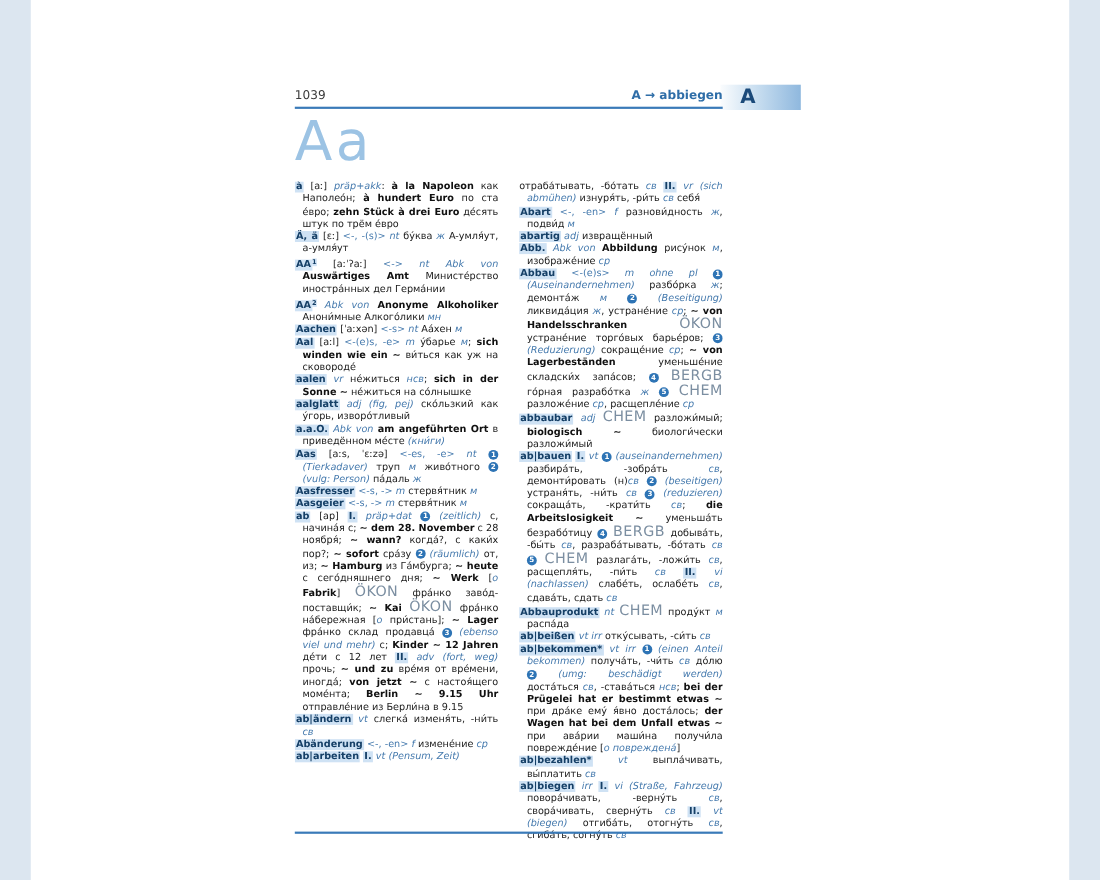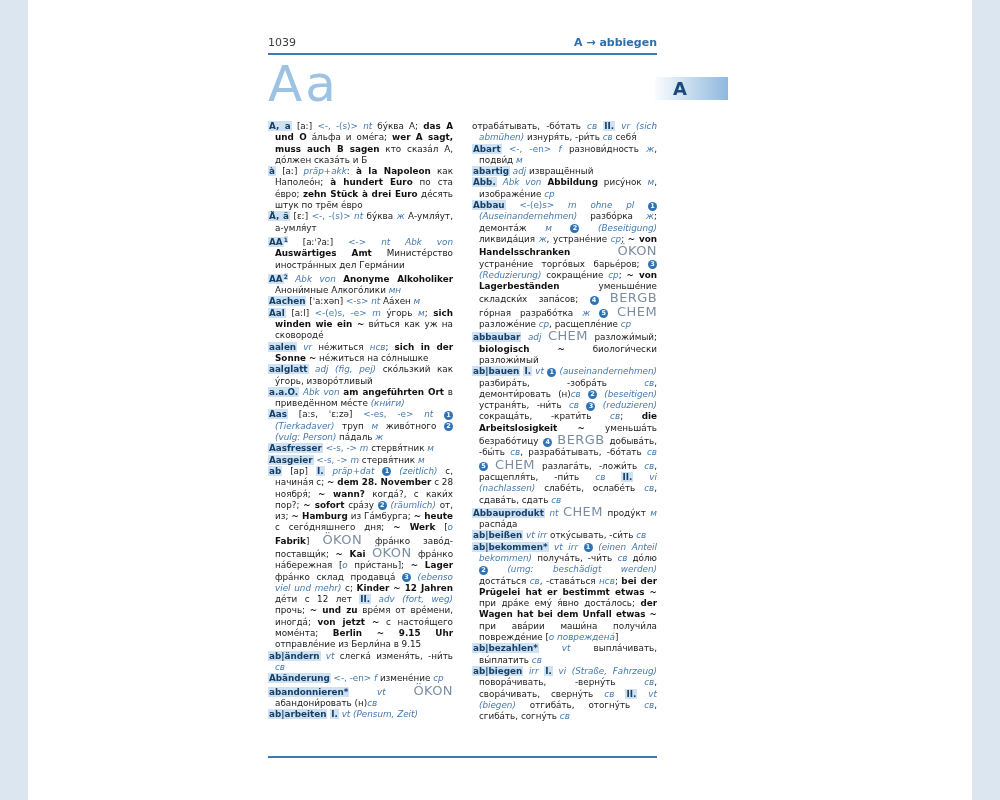--- a/index.html
+++ b/index.html
@@ -16,20 +16,21 @@
   .edge.left  { left: 0; }
   .edge.right { right: 0; }
 
   .textblock { position: absolute; left: 268px; top: 36px; width: 389px; }
 
   .header-row {
     display: flex; justify-content: space-between; align-items: baseline;
     font-size: 11px; line-height: 13px;
     padding-bottom: 4px;
     border-bottom: 2px solid #3a7ab8;
+    margin-top: 44px;
   }
   .page-number { color: #3c3c3c; }
   .guide-words { color: #2f6ea8; font-weight: bold; }
 
   .big-letter {
     margin: 2px 0 10px 0;
     font-size: 50px; line-height: 54px;
     color: #9cc3e4; letter-spacing: 3px;
     font-weight: 400;
   }
@@ -81,37 +82,35 @@
 </div>
 
 <div class="textblock">
   <div class="header-row">
     <span class="page-number">1039</span>
     <span class="guide-words">A → abbiegen</span>
   </div>
   <div class="big-letter">Aa</div>
   <div class="columns">
     <div class="col">
-        <p class="entry"><span class="s-hw">A, a</span><span class="s-n"> [aː] </span><span class="s-mo">&lt;-, -(s)&gt;</span><span class="s-gr"> nt </span><span class="s-n">бу́ква A; </span><span class="s-b">das A und O</span><span class="s-n"> а́льфа и оме́га; </span><span class="s-b">wer A sagt, muss auch B sagen</span><span class="s-n"> кто сказа́л A, до́лжен сказа́ть и Б</span></p>
         <p class="entry"><span class="s-hw">à</span><span class="s-n"> [aː] </span><span class="s-gr">präp+akk</span><span class="s-n">: </span><span class="s-b">à la Napoleon</span><span class="s-n"> как Наполео́н; </span><span class="s-b">à hundert Euro</span><span class="s-n"> по ста е́вро; </span><span class="s-b">zehn Stück à drei Euro</span><span class="s-n"> де́сять штук по трём е́вро</span></p>
         <p class="entry"><span class="s-hw">Ä, ä</span><span class="s-n"> [ɛː] </span><span class="s-mo">&lt;-, -(s)&gt;</span><span class="s-gr"> nt </span><span class="s-n">бу́ква </span><span class="s-gr">ж</span><span class="s-n"> A-умля́ут, а-умля́ут</span></p>
         <p class="entry"><span class="s-hw">AA</span><span class="s-sup">1</span><span class="s-n"> [aːˈʔaː] </span><span class="s-mo">&lt;-&gt;</span><span class="s-gr"> nt Abk von </span><span class="s-b">Auswärtiges Amt</span><span class="s-n"> Министе́рство иностра́нных дел Герма́нии</span></p>
         <p class="entry"><span class="s-hw">AA</span><span class="s-sup">2</span><span class="s-gr"> Abk von </span><span class="s-b">Anonyme Alkoholiker</span><span class="s-n"> Анони́мные Алкого́лики </span><span class="s-gr">мн</span></p>
         <p class="entry"><span class="s-hw">Aachen</span><span class="s-n"> [ˈaːxən] </span><span class="s-mo">&lt;-s&gt;</span><span class="s-gr"> nt </span><span class="s-n">Аа́хен </span><span class="s-gr">м</span></p>
-        <p class="entry"><span class="s-hw">Aal</span><span class="s-n"> [aːl] </span><span class="s-mo">&lt;-(e)s, -e&gt;</span><span class="s-gr"> m </span><span class="s-n">у́горь </span><span class="s-gr">м</span><span class="s-n">; </span><span class="s-b">sich winden wie ein ~</span><span class="s-n"> ви́ться как уж на сковороде́</span></p>
+        <p class="entry"><span class="s-hw">Aal</span><span class="s-n"> [aːl] </span><span class="s-mo">&lt;-(e)s, -e&gt;</span><span class="s-gr"> m </span><span class="s-n">у́барье </span><span class="s-gr">м</span><span class="s-n">; </span><span class="s-b">sich winden wie ein ~</span><span class="s-n"> ви́ться как уж на сковороде́</span></p>
         <p class="entry"><span class="s-hw">aalen</span><span class="s-gr"> vr </span><span class="s-n">не́житься </span><span class="s-gr">нсв</span><span class="s-n">; </span><span class="s-b">sich in der Sonne ~</span><span class="s-n"> не́житься на со́лнышке</span></p>
         <p class="entry"><span class="s-hw">aalglatt</span><span class="s-gr"> adj (fig, pej) </span><span class="s-n">ско́льзкий как у́горь, изворо́тливый</span></p>
         <p class="entry"><span class="s-hw">a.a.O.</span><span class="s-gr"> Abk von </span><span class="s-b">am angeführten Ort</span><span class="s-n"> в приведённом ме́сте </span><span class="s-gr">(кни́ги)</span></p>
         <p class="entry"><span class="s-hw">Aas</span><span class="s-n"> [aːs, ˈɛːzə] </span><span class="s-mo">&lt;-es, -e&gt;</span><span class="s-gr"> nt </span><span class="s-nm">1</span><span class="s-gr"> (Tierkadaver) </span><span class="s-n">труп </span><span class="s-gr">м</span><span class="s-n"> живо́тного </span><span class="s-nm">2</span><span class="s-gr"> (vulg: Person) </span><span class="s-n">па́даль </span><span class="s-gr">ж</span></p>
         <p class="entry"><span class="s-hw">Aasfresser</span><span class="s-mo"> &lt;-s, -&gt;</span><span class="s-gr"> m </span><span class="s-n">стервя́тник </span><span class="s-gr">м</span></p>
         <p class="entry"><span class="s-hw">Aasgeier</span><span class="s-mo"> &lt;-s, -&gt;</span><span class="s-gr"> m </span><span class="s-n">стервя́тник </span><span class="s-gr">м</span></p>
         <p class="entry"><span class="s-hw">ab</span><span class="s-n"> [ap] </span><span class="s-rm">I.</span><span class="s-gr"> präp+dat </span><span class="s-nm">1</span><span class="s-gr"> (zeitlich) </span><span class="s-n">с, начина́я с; </span><span class="s-b">~ dem 28. November</span><span class="s-n"> с 28 ноября́; </span><span class="s-b">~ wann?</span><span class="s-n"> когда́?, с каки́х пор?; </span><span class="s-b">~ sofort</span><span class="s-n"> сра́зу </span><span class="s-nm">2</span><span class="s-gr"> (räumlich) </span><span class="s-n">от, из; </span><span class="s-b">~ Hamburg</span><span class="s-n"> из Га́мбурга; </span><span class="s-b">~ heute</span><span class="s-n"> с сего́дняшнего дня; </span><span class="s-b">~ Werk</span><span class="s-n"> [</span><span class="s-gr">o</span><span class="s-b"> Fabrik</span><span class="s-n">] </span><span class="s-sc">ÖKON</span><span class="s-n"> фра́нко заво́д-поставщи́к; </span><span class="s-b">~ Kai</span><span class="s-n"> </span><span class="s-sc">ÖKON</span><span class="s-n"> фра́нко на́бережная [</span><span class="s-gr">о</span><span class="s-n"> при́стань]; </span><span class="s-b">~ Lager</span><span class="s-n"> фра́нко склад продавца́ </span><span class="s-nm">3</span><span class="s-gr"> (ebenso viel und mehr) </span><span class="s-n">с; </span><span class="s-b">Kinder ~ 12 Jahren</span><span class="s-n"> де́ти с 12 лет </span><span class="s-rm">II.</span><span class="s-gr"> adv (fort, weg) </span><span class="s-n">прочь; </span><span class="s-b">~ und zu</span><span class="s-n"> вре́мя от вре́мени, иногда́; </span><span class="s-b">von jetzt ~</span><span class="s-n"> с настоя́щего моме́нта; </span><span class="s-b">Berlin ~ 9.15 Uhr</span><span class="s-n"> отправле́ние из Берли́на в 9.15</span></p>
         <p class="entry"><span class="s-hw">ab|ändern</span><span class="s-gr"> vt </span><span class="s-n">слегка́ изменя́ть, -ни́ть </span><span class="s-gr">св</span></p>
         <p class="entry"><span class="s-hw">Abänderung</span><span class="s-mo"> &lt;-, -en&gt;</span><span class="s-gr"> f </span><span class="s-n">измене́ние </span><span class="s-gr">ср</span></p>
-        <p class="entry"><span class="s-hw">abandonnieren*</span><span class="s-gr"> vt </span><span class="s-sc">ÖKON</span><span class="s-n"> абандони́ровать (н)</span><span class="s-gr">св</span></p>
         <p class="entry"><span class="s-hw">ab|arbeiten</span><span class="s-n"> </span><span class="s-rm">I.</span><span class="s-gr"> vt (Pensum, Zeit)</span></p>
       </div>
     <div class="col">
         <p class="entry"><span class="s-n">отраба́тывать, -бо́тать </span><span class="s-gr">св</span><span class="s-n"> </span><span class="s-rm">II.</span><span class="s-gr"> vr (sich abmühen) </span><span class="s-n">изнуря́ть, -ри́ть </span><span class="s-gr">св</span><span class="s-n"> себя́</span></p>
         <p class="entry"><span class="s-hw">Abart</span><span class="s-mo"> &lt;-, -en&gt;</span><span class="s-gr"> f </span><span class="s-n">разнови́дность </span><span class="s-gr">ж</span><span class="s-n">, подви́д </span><span class="s-gr">м</span></p>
         <p class="entry"><span class="s-hw">abartig</span><span class="s-gr"> adj </span><span class="s-n">извращённый</span></p>
         <p class="entry"><span class="s-hw">Abb.</span><span class="s-gr"> Abk von </span><span class="s-b">Abbildung</span><span class="s-n"> рису́нок </span><span class="s-gr">м</span><span class="s-n">, изображе́ние </span><span class="s-gr">ср</span></p>
         <p class="entry"><span class="s-hw">Abbau</span><span class="s-mo"> &lt;-(e)s&gt;</span><span class="s-gr"> m ohne pl </span><span class="s-nm">1</span><span class="s-gr"> (Auseinandernehmen) </span><span class="s-n">разбо́рка </span><span class="s-gr">ж</span><span class="s-n">; демонта́ж </span><span class="s-gr">м</span><span class="s-n"> </span><span class="s-nm">2</span><span class="s-gr"> (Beseitigung) </span><span class="s-n">ликвида́ция </span><span class="s-gr">ж</span><span class="s-n">, устране́ние </span><span class="s-gr">ср</span><span class="s-n">; </span><span class="s-b">~ von Handelsschranken</span><span class="s-n"> </span><span class="s-sc">ÖKON</span><span class="s-n"> устране́ние торго́вых барье́ров; </span><span class="s-nm">3</span><span class="s-gr"> (Reduzierung) </span><span class="s-n">сокраще́ние </span><span class="s-gr">ср</span><span class="s-n">; </span><span class="s-b">~ von Lagerbeständen</span><span class="s-n"> уменьше́ние складски́х запа́сов; </span><span class="s-nm">4</span><span class="s-n"> </span><span class="s-sc">BERGB</span><span class="s-n"> го́рная разрабо́тка </span><span class="s-gr">ж</span><span class="s-n"> </span><span class="s-nm">5</span><span class="s-n"> </span><span class="s-sc">CHEM</span><span class="s-n"> разложе́ние </span><span class="s-gr">ср</span><span class="s-n">, расщепле́ние </span><span class="s-gr">ср</span></p>
         <p class="entry"><span class="s-hw">abbaubar</span><span class="s-gr"> adj </span><span class="s-sc">CHEM</span><span class="s-n"> разложи́мый; </span><span class="s-b">biologisch ~</span><span class="s-n"> биологи́чески разложи́мый</span></p>
         <p class="entry"><span class="s-hw">ab|bauen</span><span class="s-n"> </span><span class="s-rm">I.</span><span class="s-gr"> vt </span><span class="s-nm">1</span><span class="s-gr"> (auseinandernehmen) </span><span class="s-n">разбира́ть, -зобра́ть </span><span class="s-gr">св</span><span class="s-n">, демонти́ровать (н)</span><span class="s-gr">св</span><span class="s-n"> </span><span class="s-nm">2</span><span class="s-gr"> (beseitigen) </span><span class="s-n">устраня́ть, -ни́ть </span><span class="s-gr">св</span><span class="s-n"> </span><span class="s-nm">3</span><span class="s-gr"> (reduzieren) </span><span class="s-n">сокраща́ть, -крати́ть </span><span class="s-gr">св</span><span class="s-n">; </span><span class="s-b">die Arbeitslosigkeit ~</span><span class="s-n"> уменьша́ть безрабо́тицу </span><span class="s-nm">4</span><span class="s-n"> </span><span class="s-sc">BERGB</span><span class="s-n"> добыва́ть, -бы́ть </span><span class="s-gr">св</span><span class="s-n">, разраба́тывать, -бо́тать </span><span class="s-gr">св</span><span class="s-n"> </span><span class="s-nm">5</span><span class="s-n"> </span><span class="s-sc">CHEM</span><span class="s-n"> разлага́ть, -ложи́ть </span><span class="s-gr">св</span><span class="s-n">, расщепля́ть, -пи́ть </span><span class="s-gr">св</span><span class="s-n"> </span><span class="s-rm">II.</span><span class="s-gr"> vi (nachlassen) </span><span class="s-n">слабе́ть, ослабе́ть </span><span class="s-gr">св</span><span class="s-n">, сдава́ть, сдать </span><span class="s-gr">св</span></p>

